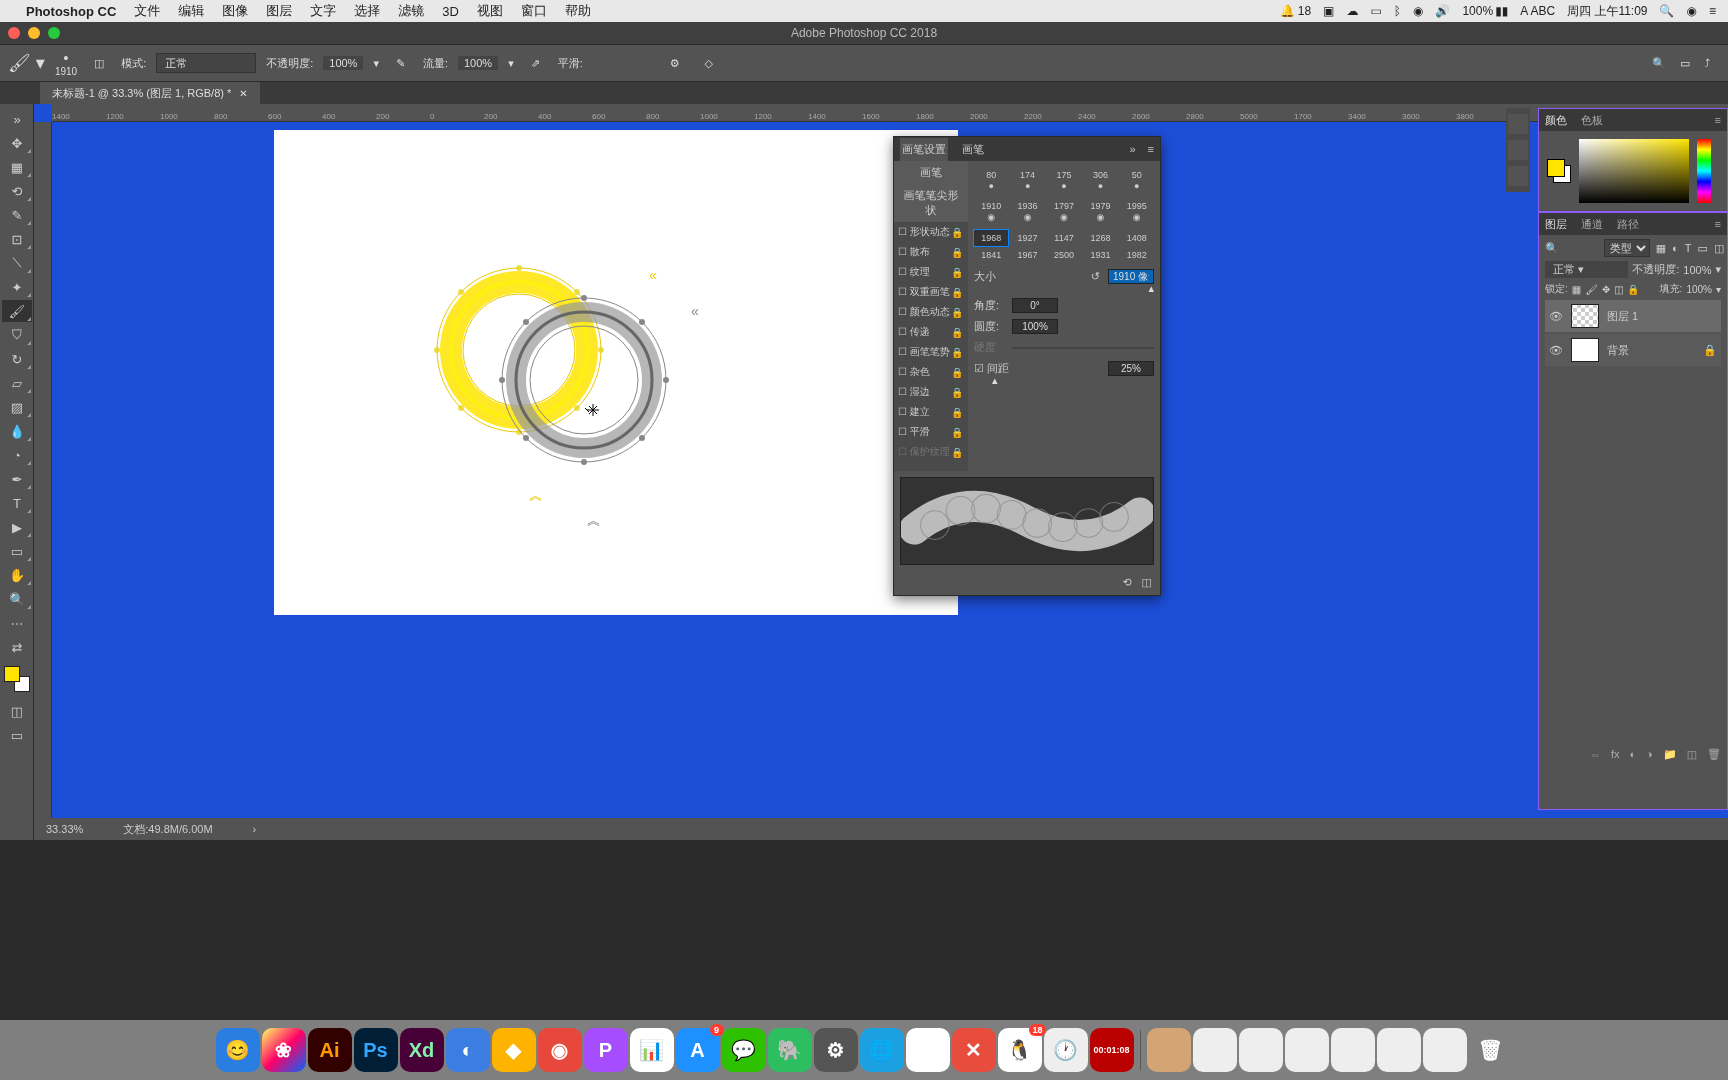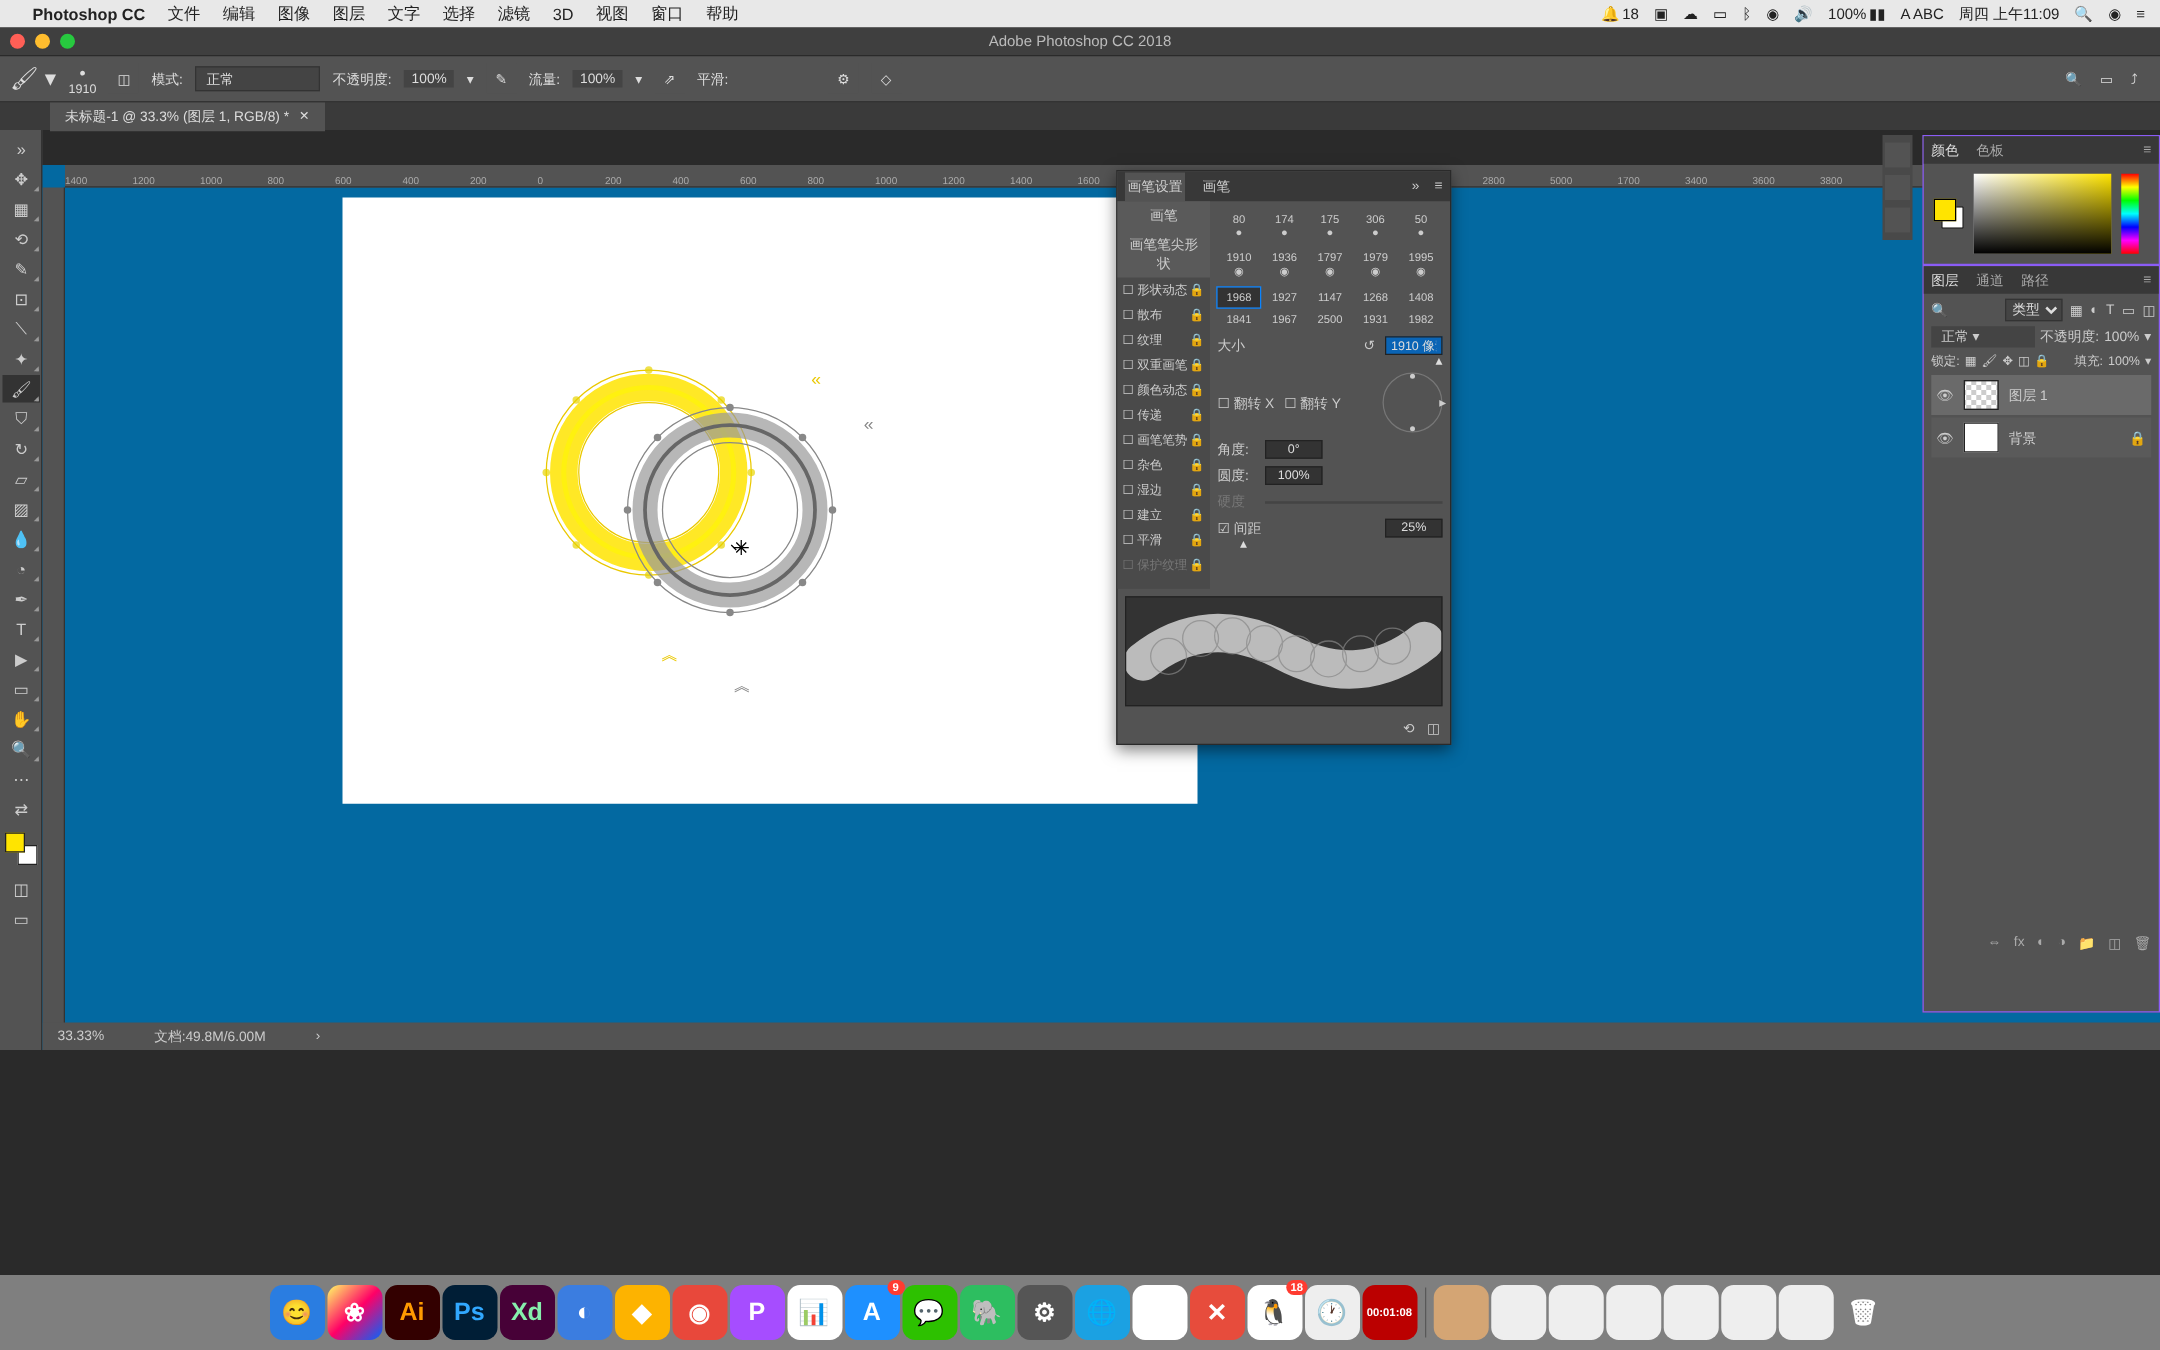--- a/index.html
+++ b/index.html
@@ -41,21 +41,21 @@
     
     .toolbar { width: 34px; background: #535353; display: flex; flex-direction: column; padding: 4px 0; gap: 2px; border-right: 1px solid #2a2a2a; }
     .tool { width: 30px; height: 22px; display: flex; align-items: center; justify-content: center; margin: 0 2px; color: #ccc; font-size: 13px; position: relative; }
     .tool.active { background: #333; }
     .tool-corner::after { content: ''; position: absolute; right: 1px; bottom: 1px; border: 2px solid transparent; border-right-color: #999; border-bottom-color: #999; }
     .color-swatches { margin: 6px 4px; position: relative; width: 26px; height: 26px; }
     .swatch-fg { position: absolute; width: 16px; height: 16px; background: #ffe400; border: 1px solid #222; z-index: 2; }
     .swatch-bg { position: absolute; width: 16px; height: 16px; background: #fff; border: 1px solid #222; right: 0; bottom: 0; }
     
     
-    .canvas-wrap { flex: 1; position: relative; background: #0369a1; overflow: hidden; margin-top: 28px; }
+    .canvas-wrap { flex: 1; position: relative; background: #1d4ed8; overflow: hidden; }
     .ruler-h { position: absolute; top: 0; left: 18px; right: 0; height: 18px; background: #535353; color: #aaa; font-size: 8px; display: flex; align-items: flex-end; overflow: hidden; border-bottom: 1px solid #333; }
     .ruler-h span { width: 54px; text-align: left; flex-shrink: 0; }
     .ruler-v { position: absolute; top: 18px; left: 0; width: 18px; bottom: 0; background: #535353; border-right: 1px solid #333; }
     .canvas { position: absolute; top: 26px; left: 240px; width: 684px; height: 485px; background: #fff; }
     .canvas-art { position: absolute; top: 120px; left: 155px; width: 280px; height: 280px; }
     .statusbar { position: absolute; bottom: 0; left: 0; right: 0; height: 22px; background: #535353; display: flex; align-items: center; padding: 0 12px; color: #ccc; font-size: 11px; gap: 40px; }
     
     
     .brush-popup { position: absolute; top: 136px; left: 893px; width: 268px; height: 460px; background: #535353; border: 1px solid #2a2a2a; color: #ccc; font-size: 11px; box-shadow: 0 4px 12px rgba(0,0,0,0.5); }
     .popup-tabs { height: 24px; background: #383838; display: flex; align-items: center; padding: 0 6px; gap: 12px; }
@@ -462,29 +462,20 @@
       <div class="param-row">
         <span class="lbl">大小</span>
         <span style="flex:1"></span>
         <span>↺</span>
         <input class="sel" value="1910 像素" style="">
       </div>
       <div style="height:8px;position:relative">
           <span style="position:absolute;right:0;top:-2px;color:#ddd">▴</span>
         </div>
       <div class="param-row">
-        <span>☐ <span>翻转 X</span></span>
-        <span>☐ <span>翻转 Y</span></span>
-        <div style="margin-left:auto" class="angle-widget">
-          <div style="position:absolute;left:50%;top:0;width:4px;height:4px;background:#ccc;border-radius:50%;transform:translateX(-50%)"></div>
-          <div style="position:absolute;right:-4px;top:50%;transform:translateY(-50%);color:#ccc">▸</div>
-          <div style="position:absolute;left:50%;bottom:0;width:4px;height:4px;background:#ccc;border-radius:50%;transform:translateX(-50%)"></div>
-        </div>
-      </div>
-      <div class="param-row">
         <span class="lbl">角度:</span>
         <input value="0°" style="">
       </div>
       <div class="param-row">
         <span class="lbl">圆度:</span>
         <input value="100%" style="">
       </div>
       <div class="param-row disabled" style="color:#777">
         <span class="lbl">硬度</span>
         <div style="flex:1;height:2px;background:#444"></div>

